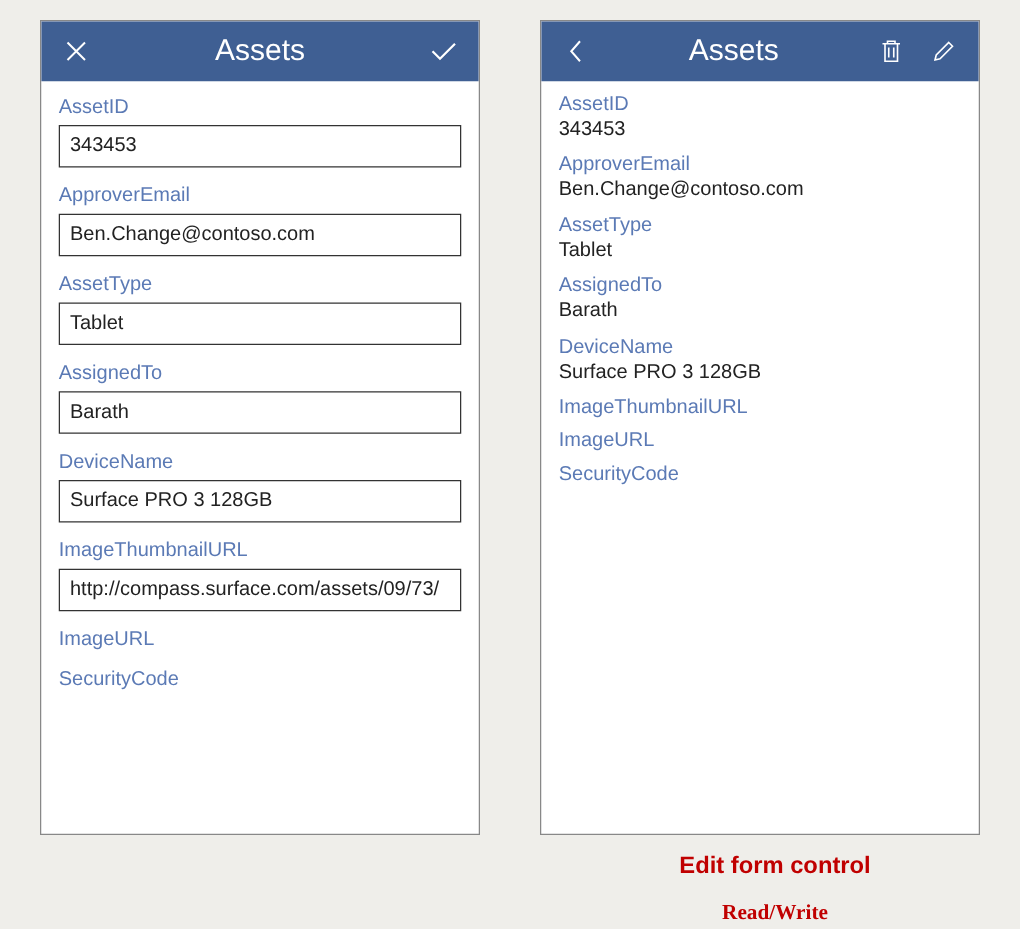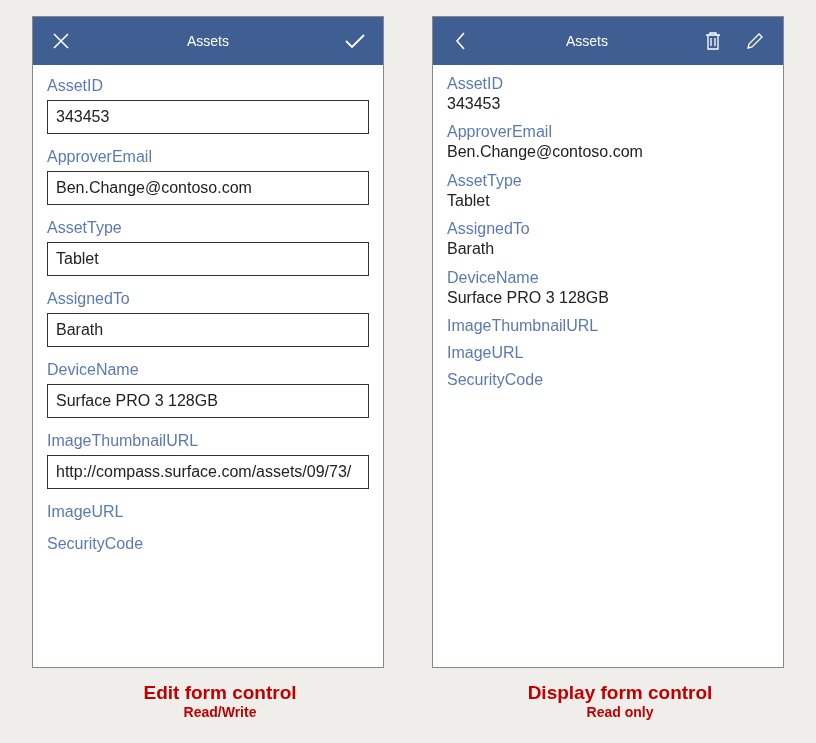--- a/index.html
+++ b/index.html
@@ -29,21 +29,21 @@
       background: #3f5f93;
       color: #fff;
       height: 48px;
       display: flex;
       align-items: center;
       padding: 0 12px;
     }
     .header .title {
       flex: 1;
       text-align: center;
-      font-size: 14px;
+      font-size: 24px;
       font-weight: 400;
     }
     .icon-btn {
       width: 32px;
       height: 32px;
       display: flex;
       align-items: center;
       justify-content: center;
       cursor: pointer;
     }
@@ -105,23 +105,24 @@
       width: 352px;
       text-align: center;
     }
     .caption-main {
       color: #c00000;
       font-size: 19px;
       font-weight: 700;
     }
     .caption-sub {
       color: #c00000;
-      font-size: 14px;
+      font-size: 17px;
       font-weight: 700;
-      margin-top: 0;
+      margin-top: 16px;
+      font-family: Liberation Serif, serif;
     }
     svg { display: block; }
   </style>
 </head>
 <body>
 
 <div class="phones">
 
   <div class="phone">
     <div class="header">
@@ -225,17 +226,13 @@
     </div>
   </div>
 
 </div>
 
 <div class="captions">
   <div class="caption">
     <div class="caption-main">Edit form control</div>
     <div class="caption-sub">Read/Write</div>
   </div>
-  <div class="caption">
-    <div class="caption-main">Display form control</div>
-    <div class="caption-sub">Read only</div>
-  </div>
 </div>
 
 </body></html>

